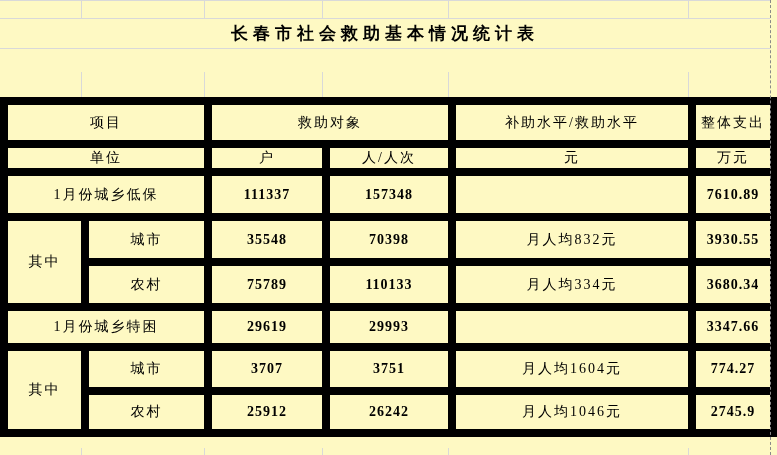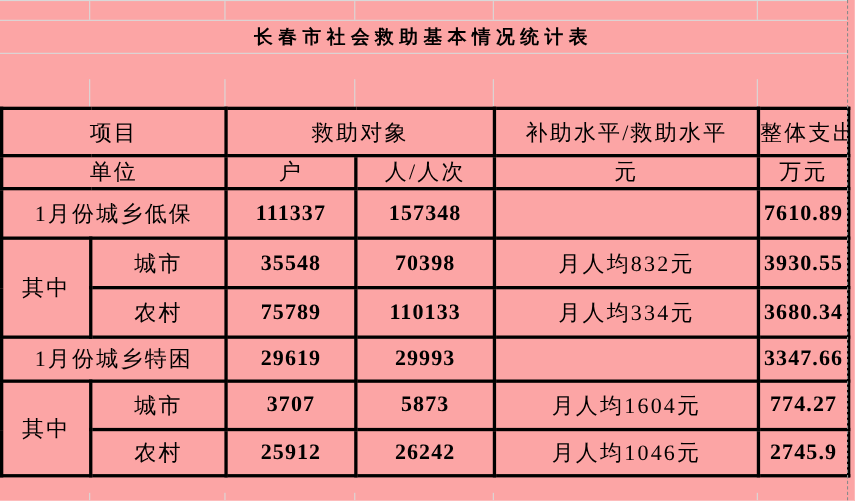--- a/index.html
+++ b/index.html
@@ -1,20 +1,20 @@
 <!DOCTYPE html>
 <html><head>
 <meta charset="utf-8">
 <style>
   * { margin:0; padding:0; box-sizing:border-box; }
   body { background:#ffffff; }
   .screen {
     position:relative;
     width:777px; height:455px;
-    background:#fca5a5;
+    background:#fef9c3;
     color:#000;
     font-family:"Liberation Serif","DejaVu Serif",serif;
     overflow:hidden;
   }
   
   .strip { position:absolute; left:0; width:770px; }
   .strip-top    { top:0;   height:19px; border-top:1px solid #d9d9d9; border-bottom:1px solid #d9d9d9; }
   .strip-mid    { top:72px; height:25px; }
   .strip-bottom { top:448px; height:7px; }
   .vline { position:absolute; top:0; bottom:0; width:1px; background:#d9d9d9; }
@@ -33,23 +33,23 @@
     display:flex; align-items:center; justify-content:center;
     font-size:17px; font-weight:bold; letter-spacing:2px;
   }
 
   
   table.tbl {
     position:absolute; left:0; top:97px; width:770px;
     border-collapse:collapse; table-layout:fixed;
   }
   table.tbl td {
-    border:3px solid #000000;
+    border:8px solid #000000;
     text-align:center; vertical-align:middle;
-    font-size:20px; letter-spacing:2px;
+    font-size:14px; letter-spacing:2px;
     padding:0; overflow:hidden; white-space:nowrap;
   }
   table.tbl td.num { letter-spacing:1px;font-weight:bold; }
   tr.rh1 { height:43px; } tr.rh2 { height:28px; }
   tr.rd1 { height:45px; } tr.rd2 { height:45px; } tr.rd3 { height:45px; }
   tr.rd4 { height:40px; } tr.rd5 { height:44px; } tr.rd6 { height:42px; }
 
   
   .page-break {
     position:absolute; left:770px; top:0; height:455px; width:0;
@@ -133,21 +133,21 @@
         <td colspan="2">1月份城乡特困</td>
         <td class="num">29619</td>
         <td class="num">29993</td>
         <td></td>
         <td class="num">3347.66</td>
       </tr>
       <tr class="rd5">
         <td rowspan="2">其中</td>
         <td>城市</td>
         <td class="num">3707</td>
-        <td class="num">5873</td>
+        <td class="num">3751</td>
         <td>月人均1604元</td>
         <td class="num">774.27</td>
       </tr>
       <tr class="rd6">
         <td>农村</td>
         <td class="num">25912</td>
         <td class="num">26242</td>
         <td>月人均1046元</td>
         <td class="num">2745.9</td>
       </tr>

